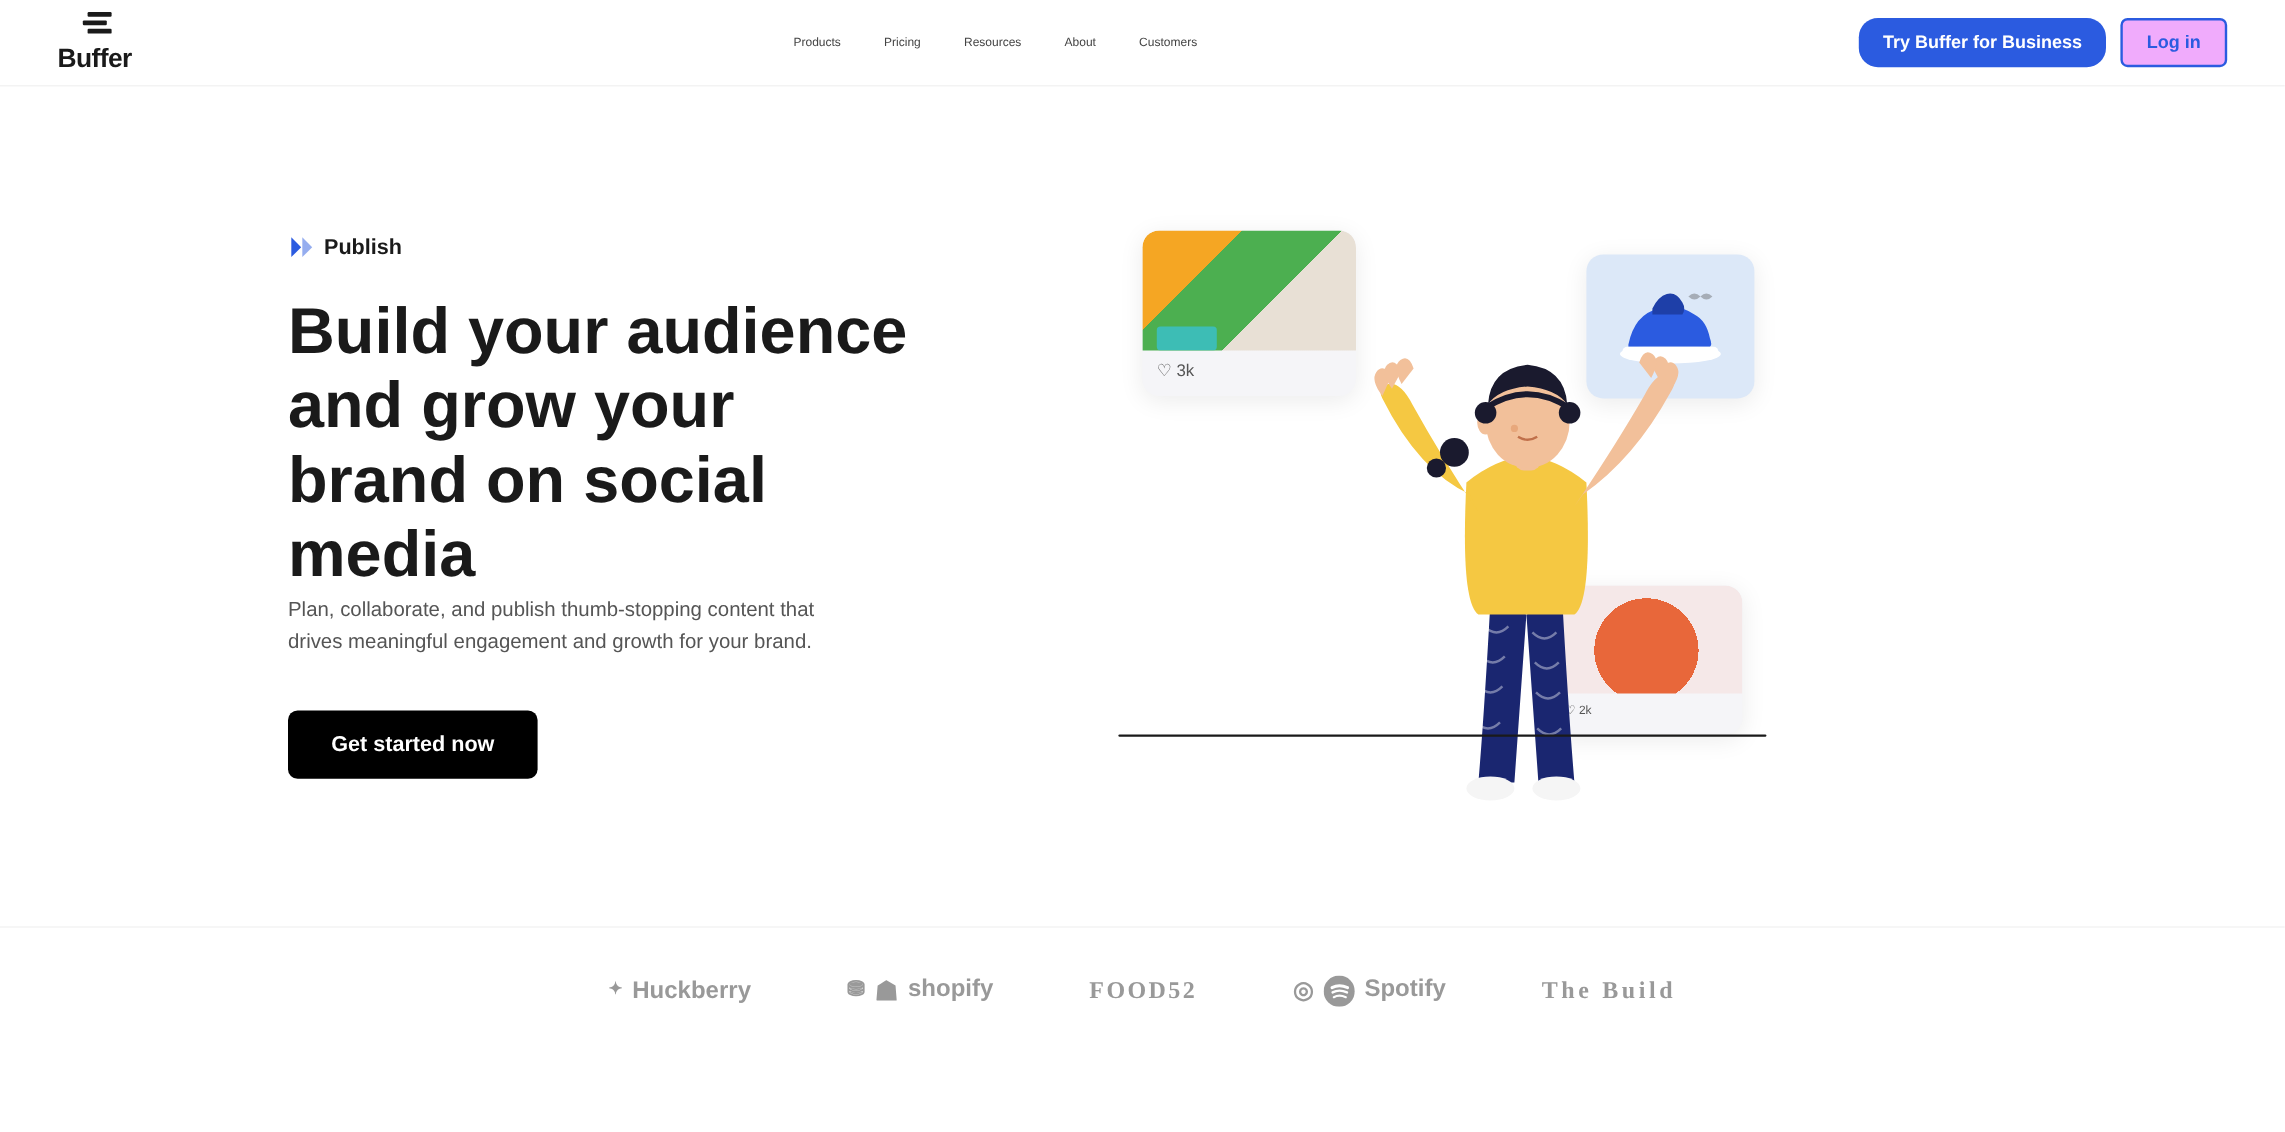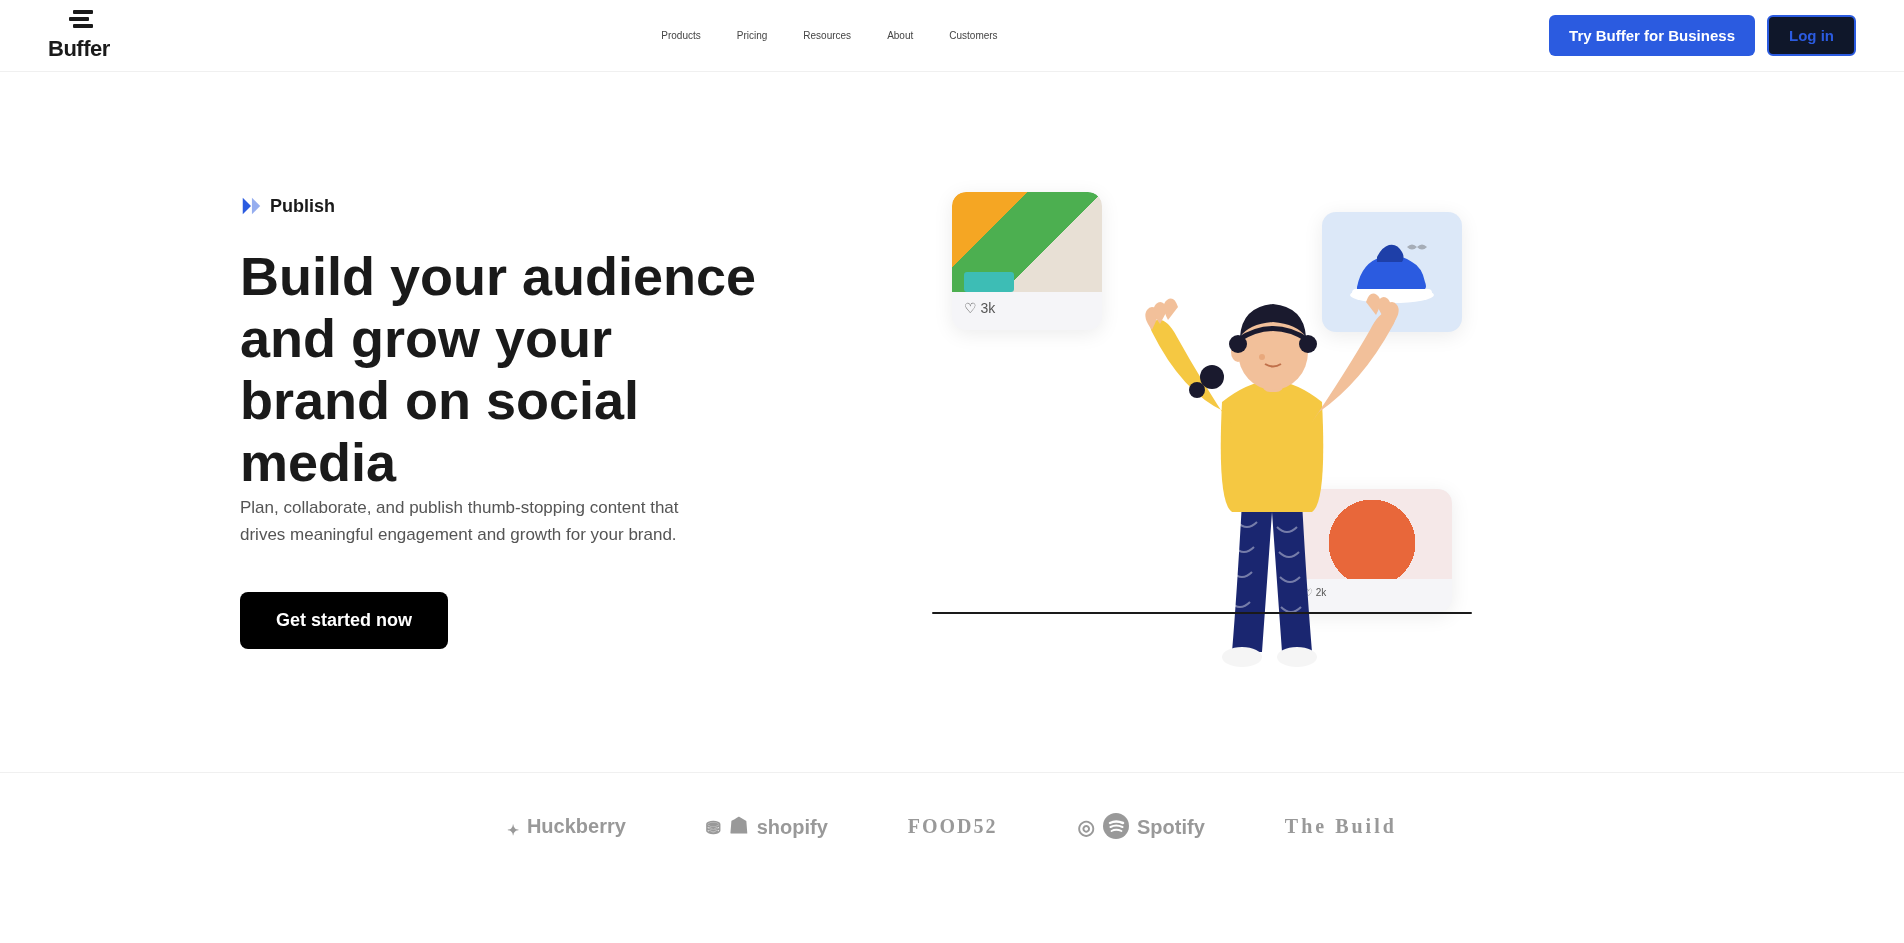--- a/index.html
+++ b/index.html
@@ -14,22 +14,22 @@
     .nav-logo { display: flex; align-items: center; gap: 8px; text-decoration: none; color: #1a1a1a; flex-direction: column; }
     .nav-logo-icon { display: flex; flex-direction: column; gap: 3px; }
     .nav-logo-icon span { display: block; background: #1a1a1a; border-radius: 1px; }
     .nav-logo-icon span:nth-child(1) { width: 20px; height: 4px; transform: translateX(4px); }
     .nav-logo-icon span:nth-child(2) { width: 20px; height: 4px; }
     .nav-logo-icon span:nth-child(3) { width: 20px; height: 4px; transform: translateX(4px); }
     .nav-logo-text { font-size: 22px; font-weight: 700; letter-spacing: -0.5px; }
     .nav-links { display: flex; align-items: center; gap: 36px; }
     .nav-links a { font-size: 10px; color: #444; text-decoration: none; font-weight: 500; }
     .nav-actions { display: flex; align-items: center; gap: 12px; }
-    .btn-primary { background: #2b5be0; color: #fff; border: none; border-radius: 6px; padding: 12px 20px; font-size: 15px; font-weight: 600; cursor: pointer; }
-    .btn-outline { background: #0f172a; color: #2b5be0; border: 2px solid #2b5be0; border-radius: 6px; padding: 10px 20px; font-size: 15px; font-weight: 600; cursor: pointer; }
+    .btn-primary { background: #2b5be0; color: #fff; border: none; border-radius: 16px; padding: 12px 20px; font-size: 15px; font-weight: 600; cursor: pointer; }
+    .btn-outline { background: #f0abfc; color: #2b5be0; border: 2px solid #2b5be0; border-radius: 6px; padding: 10px 20px; font-size: 15px; font-weight: 600; cursor: pointer; }
 
     
     .hero {
       display: flex; align-items: center; justify-content: space-between;
       padding: 60px 240px 60px 240px; min-height: 700px;
       max-width: 1904px; margin: 0 auto;
     }
     .hero-left { max-width: 520px; flex-shrink: 0; }
     .publish-badge { display: flex; align-items: center; gap: 8px; margin-bottom: 28px; }
     .publish-badge-icon { width: 22px; height: 22px; }
@@ -41,21 +41,21 @@
     
     .hero-right { flex: 1; display: flex; justify-content: center; align-items: center; position: relative; min-width: 500px; }
     .illustration-container { position: relative; width: 520px; height: 500px; }
 
     
     .card-post {
       position: absolute; background: #f5f5f8; border-radius: 14px;
       box-shadow: 0 4px 20px rgba(0,0,0,0.08);
     }
     .card-top-left {
-      top: 20px; left: 0px; width: 150px; padding: 0 0 14px 0; overflow: hidden;
+      top: 20px; left: 0px; width: 178px; padding: 0 0 14px 0; overflow: hidden;
     }
     .card-top-left .card-img {
       width: 100%; height: 100px; background: linear-gradient(135deg, #f5a623 0%, #f5a623 30%, #4caf50 30%, #4caf50 60%, #e8e0d5 60%);
       border-radius: 14px 14px 0 0; position: relative; overflow: hidden;
     }
     .card-top-left .card-img::after {
       content: ''; position: absolute; bottom: 0; left: 12px;
       width: 50px; height: 20px; background: #3dbdb5; border-radius: 3px;
     }
     .card-top-left .card-likes { padding: 8px 12px 0; font-size: 14px; color: #555; display: flex; align-items: center; gap: 5px; }
@@ -93,21 +93,21 @@
     .ground-line {
       position: absolute; bottom: 58px; left: -20px; right: 0;
       height: 2px; background: #1a1a1a; border-radius: 2px;
     }
 
     
     .logos-bar {
       display: flex; align-items: center; justify-content: center;
       gap: 80px; padding: 40px 0 48px; border-top: 1px solid #f0f0f0;
     }
-    .logo-item { font-size: 20px; color: #999; font-weight: 600; display: flex; align-items: flex-end; gap: 8px; }
+    .logo-item { font-size: 20px; color: #999; font-weight: 600; display: flex; align-items: flex-start; gap: 8px; }
     .logo-item.huckberry::before { content: '✦'; font-size: 14px; }
     .logo-item.shopify::before { content: '⛃'; font-size: 18px; }
     .logo-item.food52 { font-family: Georgia, serif; letter-spacing: 2px; }
     .logo-item.spotify::before { content: '◎'; font-size: 20px; }
     .logo-item.sill { font-family: Georgia, serif; letter-spacing: 3px; font-style: normal; }
   </style>
 </head>
 <body>
 
 <nav>

